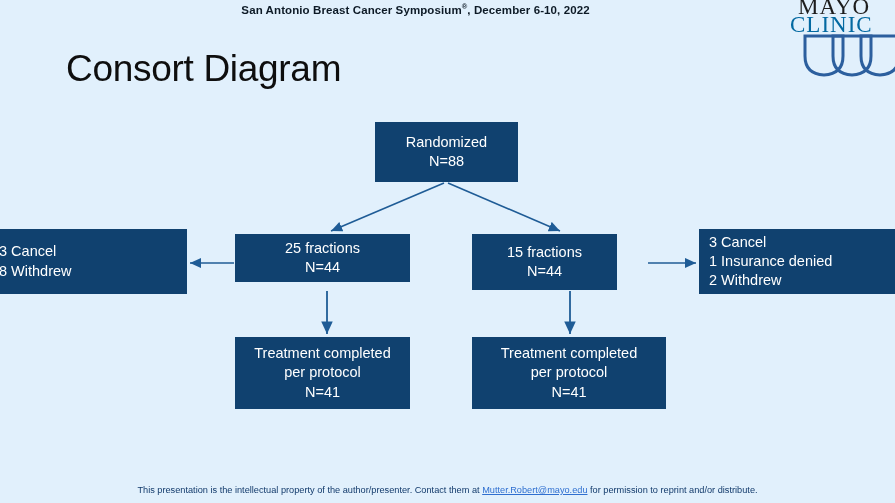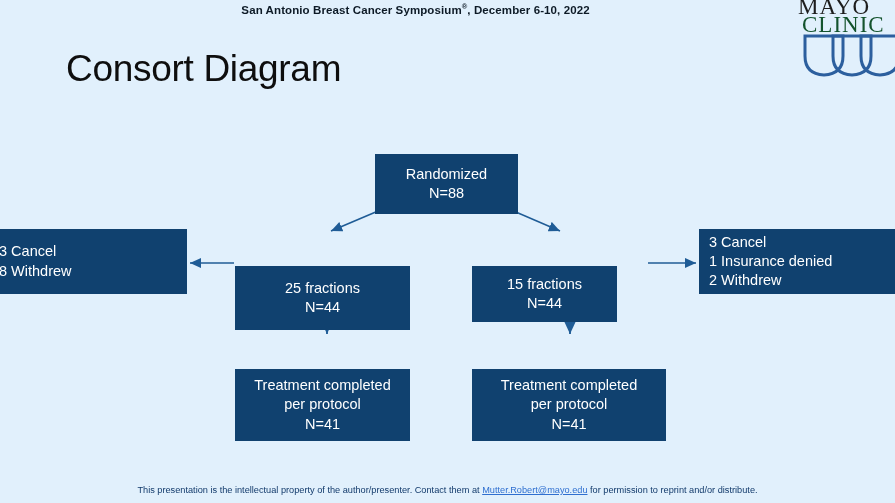--- a/index.html
+++ b/index.html
@@ -52,21 +52,21 @@
   #mayo-wordmark-1, #mayo-wordmark-2 {
     position: absolute;
     left: 0;
     font-family: "Liberation Serif", serif;
     font-size: 23px;
     letter-spacing: 1px;
     color: #1d1d1d;
     white-space: nowrap;
   }
   #mayo-wordmark-1 { top: -4px; left: 8px; }
-  #mayo-wordmark-2 { top: 14px; left: 12px; color:#14532d; }
+  #mayo-wordmark-2 { top: 14px; left: 0px; color:#0369a1; }
   #mayo-shields {
     position: absolute;
     left: 12px;
     top: 36px;
   }
 
   
   #page-title {
     position: absolute;
     left: 66px;
@@ -83,28 +83,28 @@
     background: #10416f;
     color: #ffffff;
     box-sizing: border-box;
     display: flex;
     flex-direction: column;
     justify-content: center;
     font-size: 14.5px;
     line-height: 1.32;
     z-index: 3;
   }
-  .node.center { text-align: center; margin-top: 32px; }
+  .node.center { text-align: center; }
   .node.leftal { align-items: flex-start; text-align: left; padding-left: 10px; }
 
   #node-randomized {
     left: 375px; top: 122px; width: 143px; height: 60px;
   }
   #node-arm-25 {
-    left: 235px; top: 234px; width: 175px; height: 64px;
+    left: 235px; top: 234px; width: 175px; height: 48px;
   }
   #node-arm-15 {
     left: 472px; top: 234px; width: 145px; height: 56px;
   }
   #node-complete-left {
     left: 235px; top: 337px; width: 175px; height: 72px;
   }
   #node-complete-right {
     left: 472px; top: 337px; width: 194px; height: 72px;
   }

